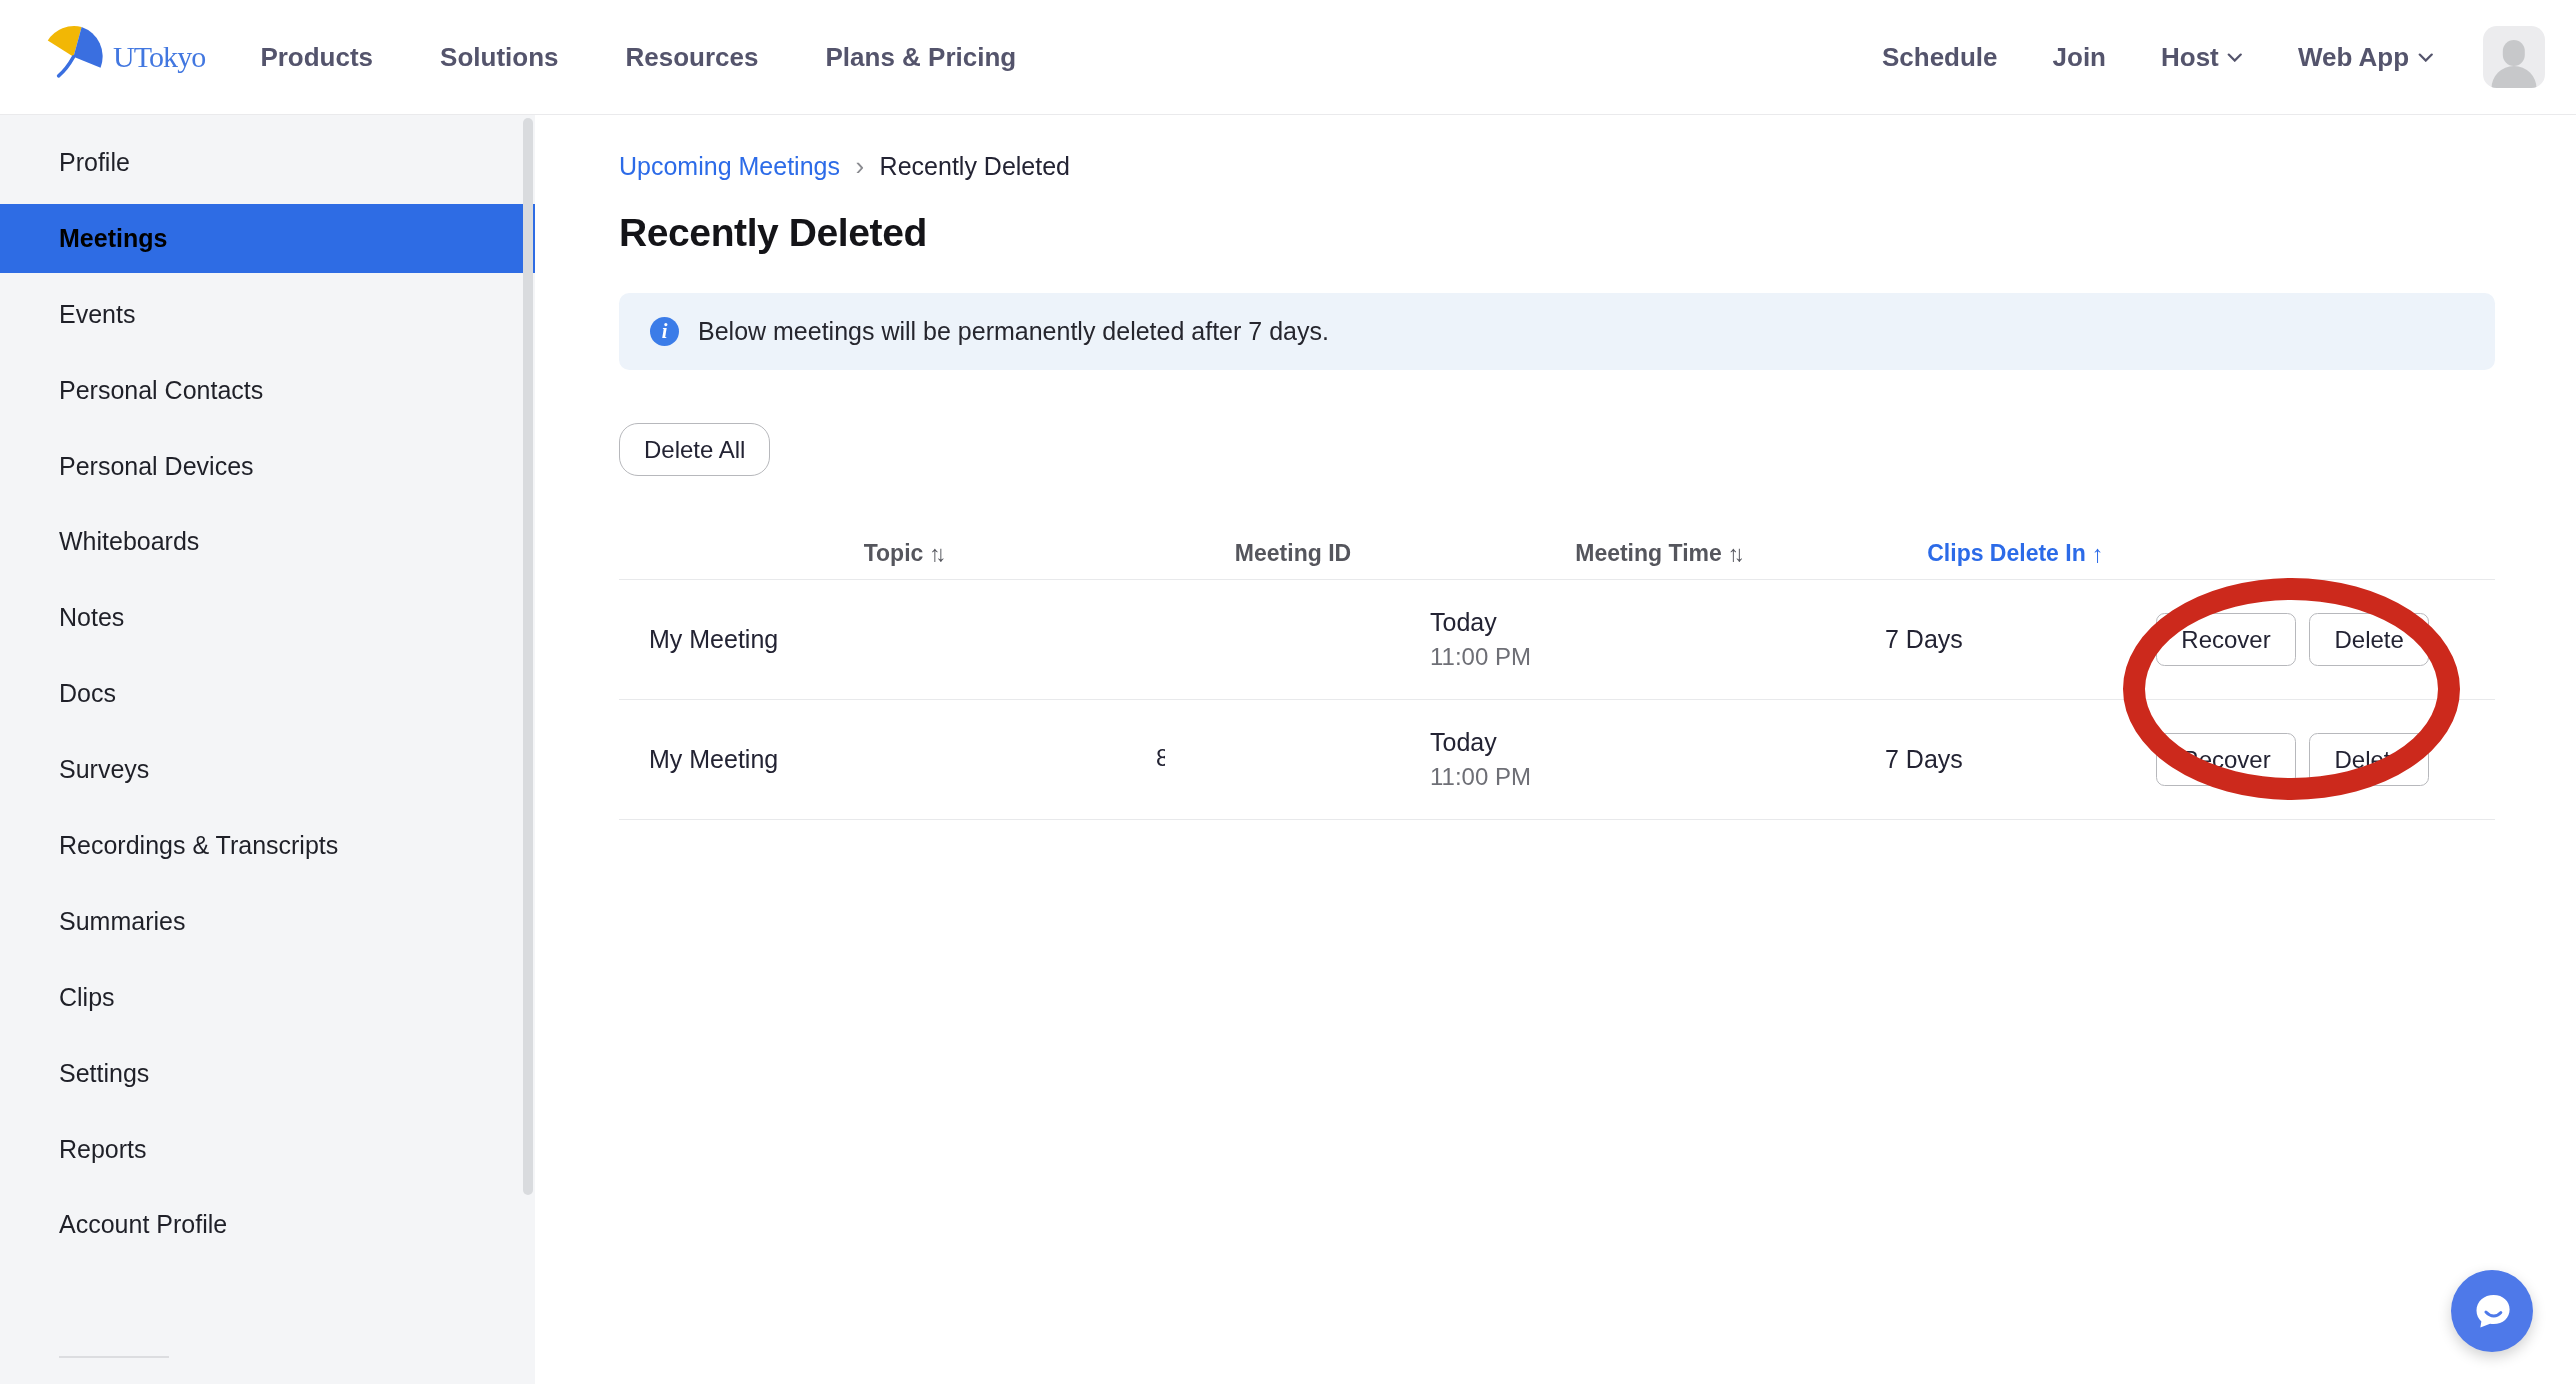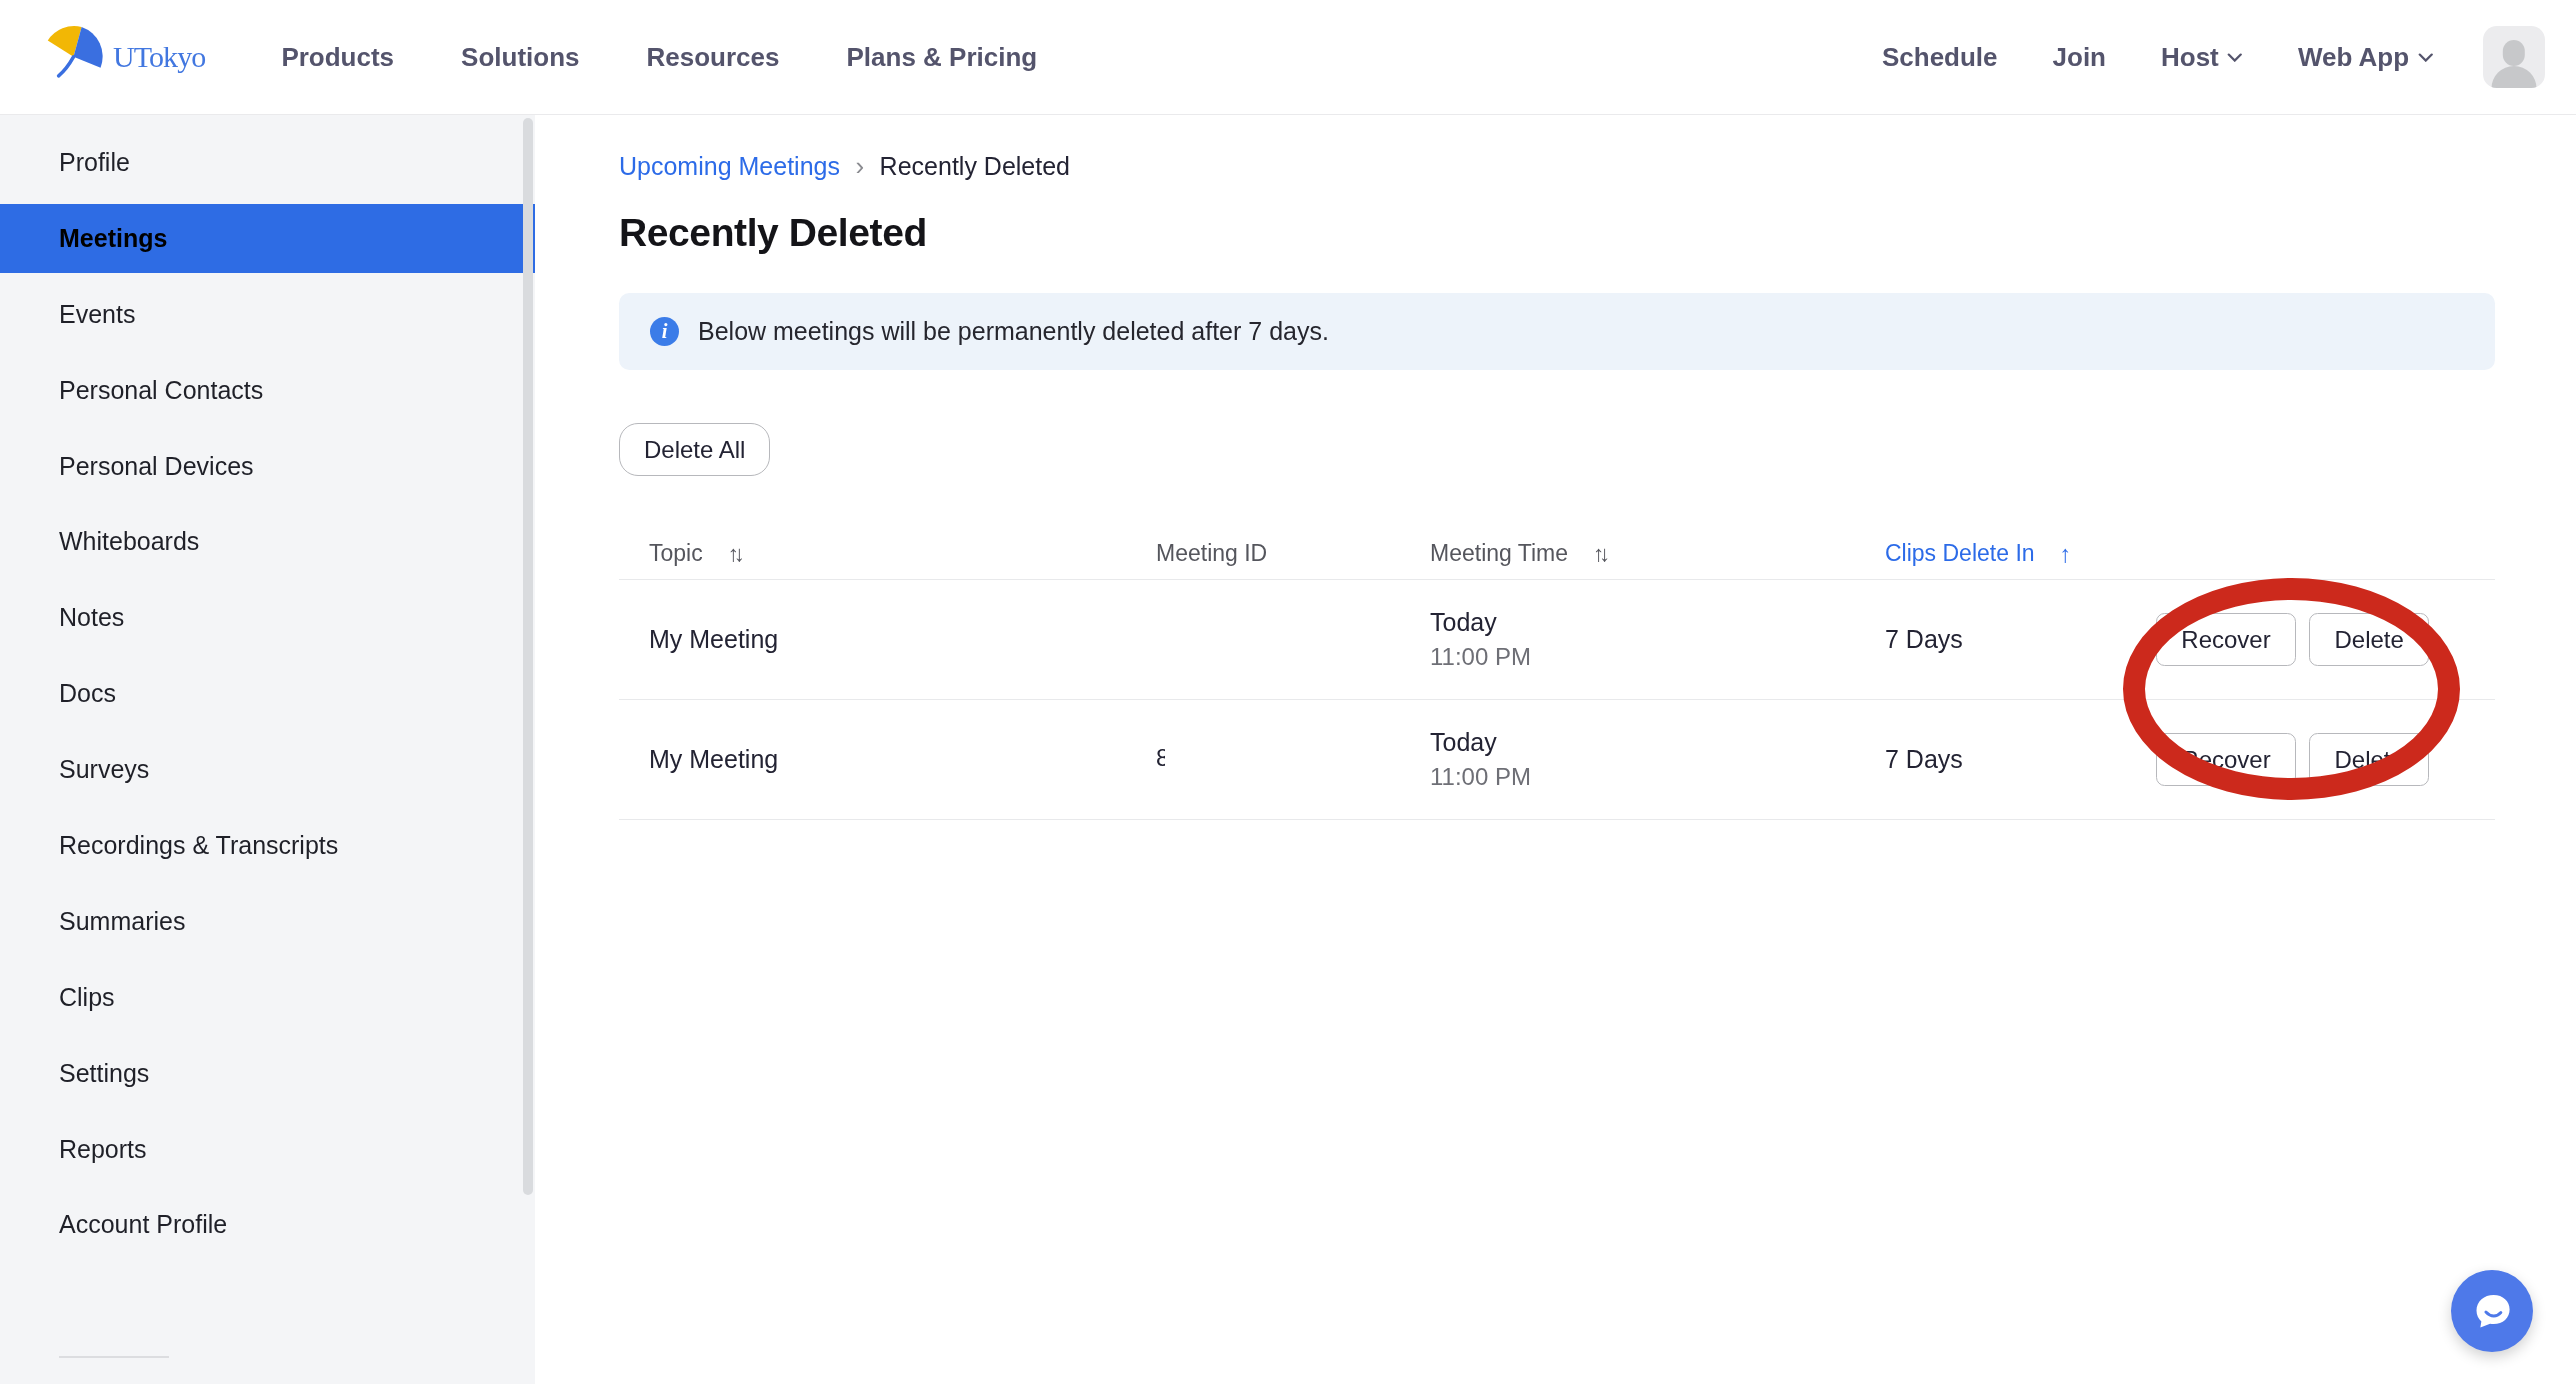--- a/index.html
+++ b/index.html
@@ -9,21 +9,21 @@
     background:#fff; font-family:"Liberation Sans", sans-serif; color:#232333;
   }
   
   .topbar {
     position:absolute; top:0; left:0; width:100%; height:115px;
     display:flex; align-items:center; padding:0 31px 0 41px;
     background:#fff; border-bottom:0.9px solid #eaeaec; z-index:10;
   }
   .brand { display:flex; align-items:center; gap:6.9px; margin-right:55px; cursor:pointer; }
   .brand-text { font-family:"Liberation Serif", serif; font-size:30px; color:#4277e0; letter-spacing:-0.9px; }
-  .mainnav { display:flex; align-items:center; gap:67px;margin-left:21px; }
+  .mainnav { display:flex; align-items:center; gap:67px; }
   .navitem { font-size:26px; font-weight:700; color:#54546c; cursor:pointer; white-space:nowrap; }
   .rightnav { display:flex; align-items:center; gap:55px; margin-left:auto; }
   .navaction { display:flex; align-items:center; gap:8.6px; font-size:26px; font-weight:700; color:#54546c; cursor:pointer; white-space:nowrap; }
   .caret { display:inline-block; width:15.5px; height:10.3px; }
   .avatar {
     width:62px; height:62px; border-radius:13.8px; background:#ececee;
     margin-left:-5.2px; position:relative; overflow:hidden; cursor:pointer;
   }
   .avatar::before { content:""; position:absolute; left:50%; top:13.8px; transform:translateX(-50%);
     width:22.4px; height:26px; border-radius:11.2px; background:#c7c8ca; }
@@ -65,21 +65,21 @@
     display:inline-flex; align-items:center; justify-content:center;
     height:53px; padding:0 24px; background:#fff; border:1.7px solid #b7b8bc;
     border-radius:19px; font-size:24px; color:#232333; cursor:pointer;
     font-family:"Liberation Sans", sans-serif; white-space:nowrap;
   }
   .delete-all { margin-top:53px; }
   
   .table { margin-top:52px; }
   .trow { display:grid; grid-template-columns:537px 274px 455px 261px 348px; align-items:center; }
   .thead { height:52px; border-bottom:1.7px solid #e8e9eb; }
-  .th { display:flex; align-items:center; gap:25px; font-size:23px; font-weight:400; color:#55565d; }
+  .th { display:flex; align-items:center; gap:6px; font-size:23px; font-weight:700; color:#55565d;justify-content:center; }
   .th.sortable { cursor:pointer; }
   .th:first-child, .td:first-child { padding-left:30px; }
   .th.active { color:#2c6be8; }
   .sort-glyph { font-size:22.4px; letter-spacing:-5.2px; color:#55565d; }
   .sort-up { font-size:24px; color:#2c6be8; }
   .tr { min-height:120px; border-bottom:1.7px solid #e8e9eb; }
   .td { display:flex; align-items:center; font-size:25px; color:#232333; }
   .td.time { flex-direction:column; align-items:flex-start; justify-content:center; gap:6px; }
   .time-clock { font-size:24px; color:#6e6f76; }
   .td.actions { gap:13.8px; padding-left:10.3px; }

